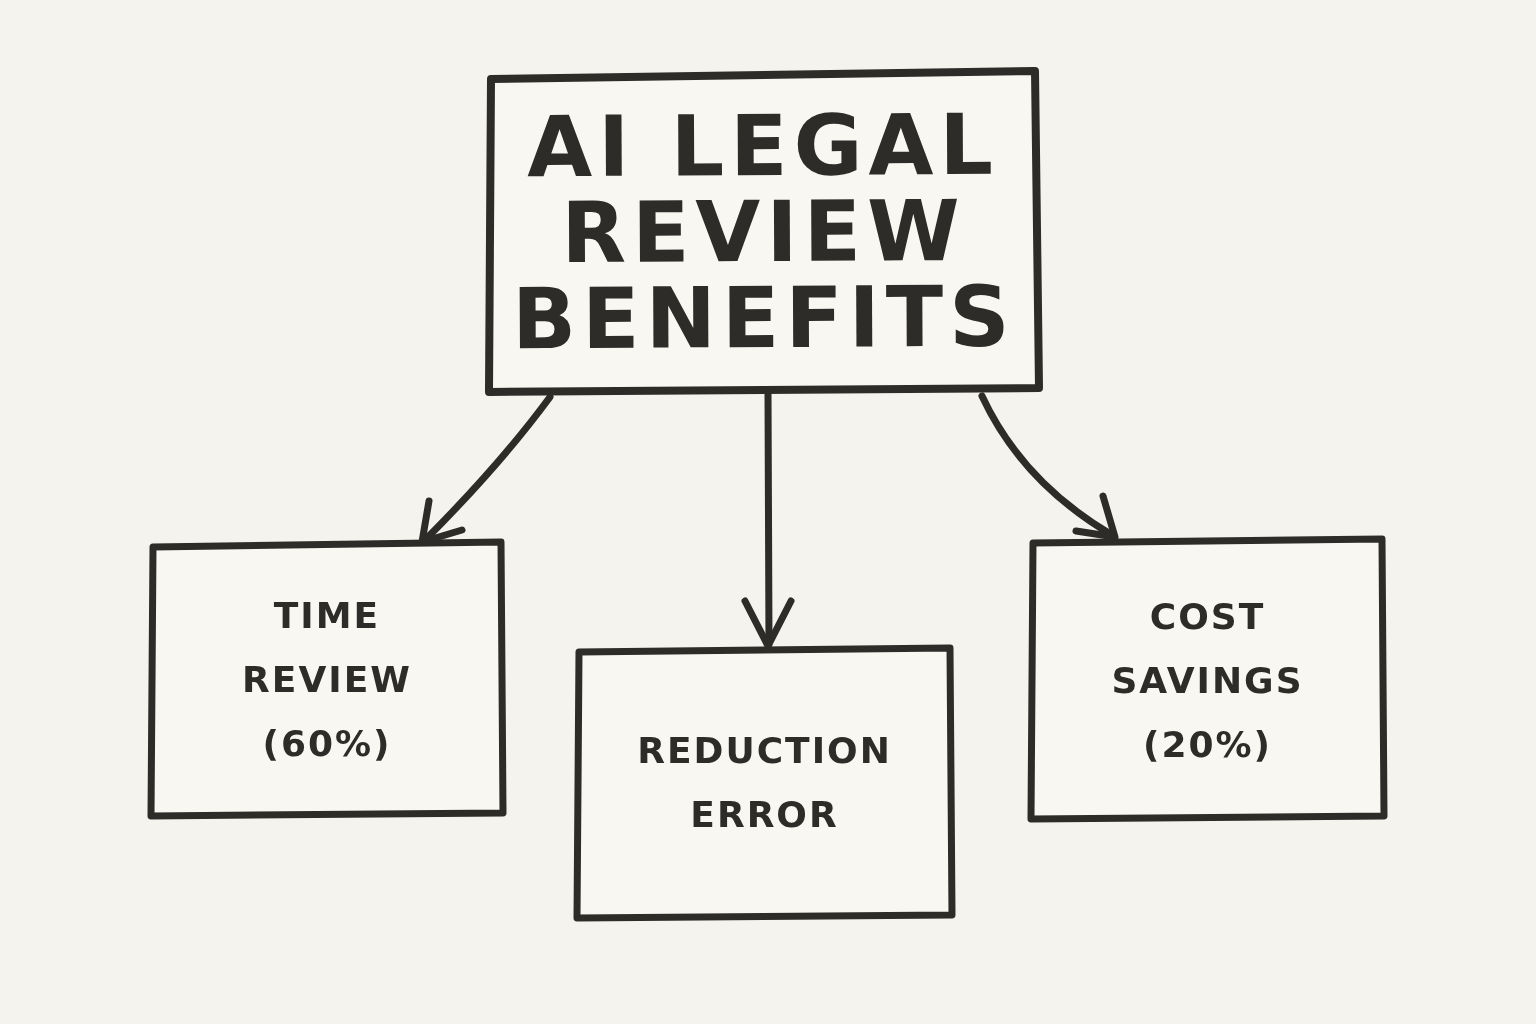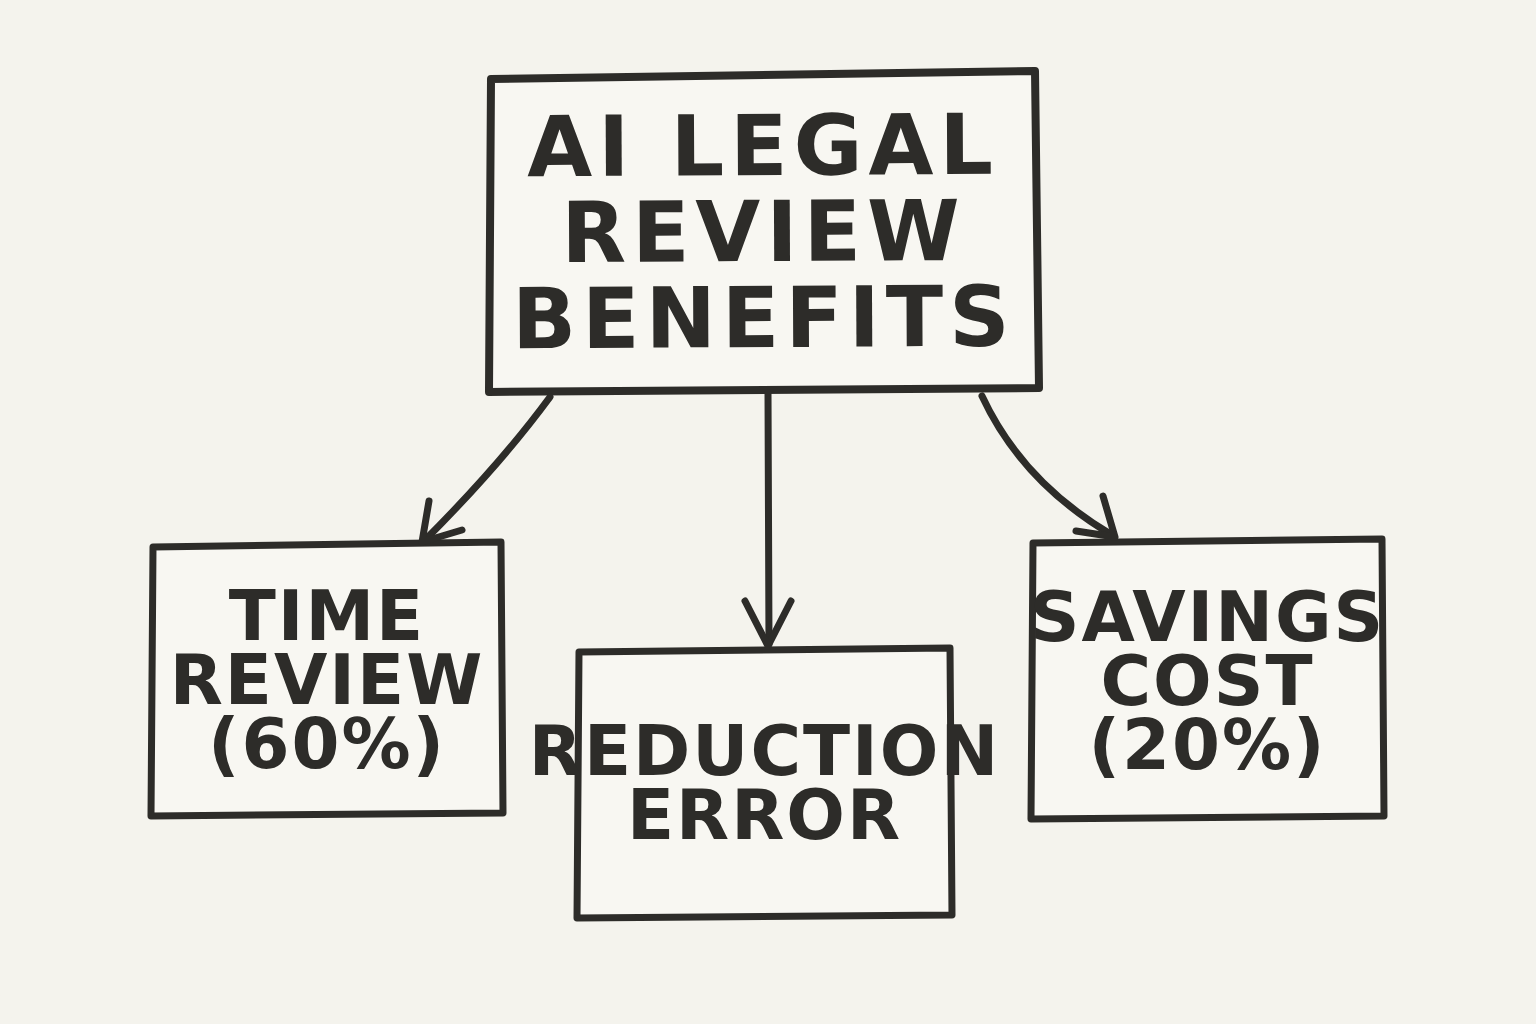--- a/index.html
+++ b/index.html
@@ -22,21 +22,21 @@
     position:absolute; z-index:2;
     display:flex; flex-direction:column; align-items:center; justify-content:center;
     text-align:center; font-weight:bold; white-space:nowrap;
   }
   .node .ln{display:block;}
   .title-node{
     left:489px; top:74px; width:549px; height:316px;
     font-size:84px; line-height:86px; letter-spacing:6px;
     transform:rotate(-0.3deg);
   }
-  .child-node{font-size:69px; line-height:64px; letter-spacing:2px;}
+  .child-node{font-size:36px; line-height:64px; letter-spacing:2px;}
   .node-time{left:152px; top:545px; width:350px; height:270px;}
   .node-error{left:577px; top:649px; width:375px; height:268px;}
   .node-cost{left:1032px; top:543px; width:351px; height:275px;}
   .hl{position:relative; z-index:0;}
   .hl::before{
     content:""; position:absolute; z-index:-1;
     left:-10px; right:-8px; top:7px; bottom:1px;
     background:var(--hl);
     border-radius:52% 48% 58% 42% / 60% 55% 45% 58%;
     transform:rotate(-4deg);
@@ -79,18 +79,18 @@
     <span class="ln">REVIEW</span>
     <span class="ln"><span>(</span><span>60</span><span>%)</span></span>
   </div>
 
   <div class="node child-node node-error">
     <span class="ln">REDUCTION</span>
     <span class="ln">ERROR</span>
   </div>
 
   <div class="node child-node node-cost">
+    <span class="ln">COST</span>
     <span class="ln">SAVINGS</span>
-    <span class="ln">COST</span>
     <span class="ln"><span>(</span><span>20</span><span>%)</span></span>
   </div>
 
 </div>
 
 </body></html>

